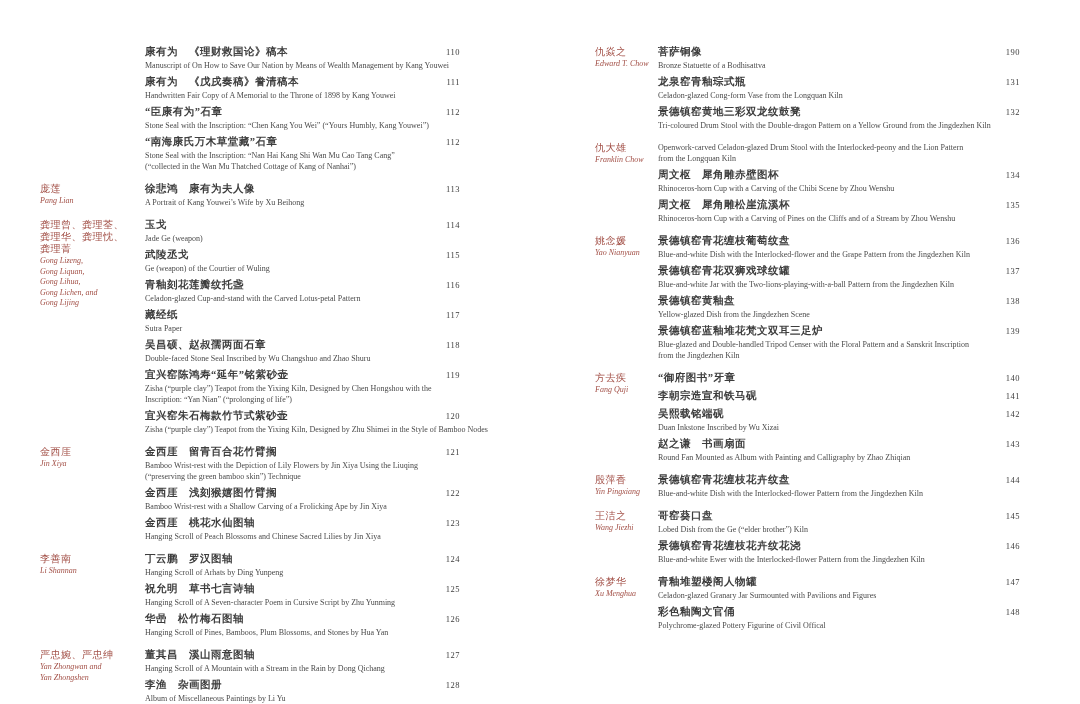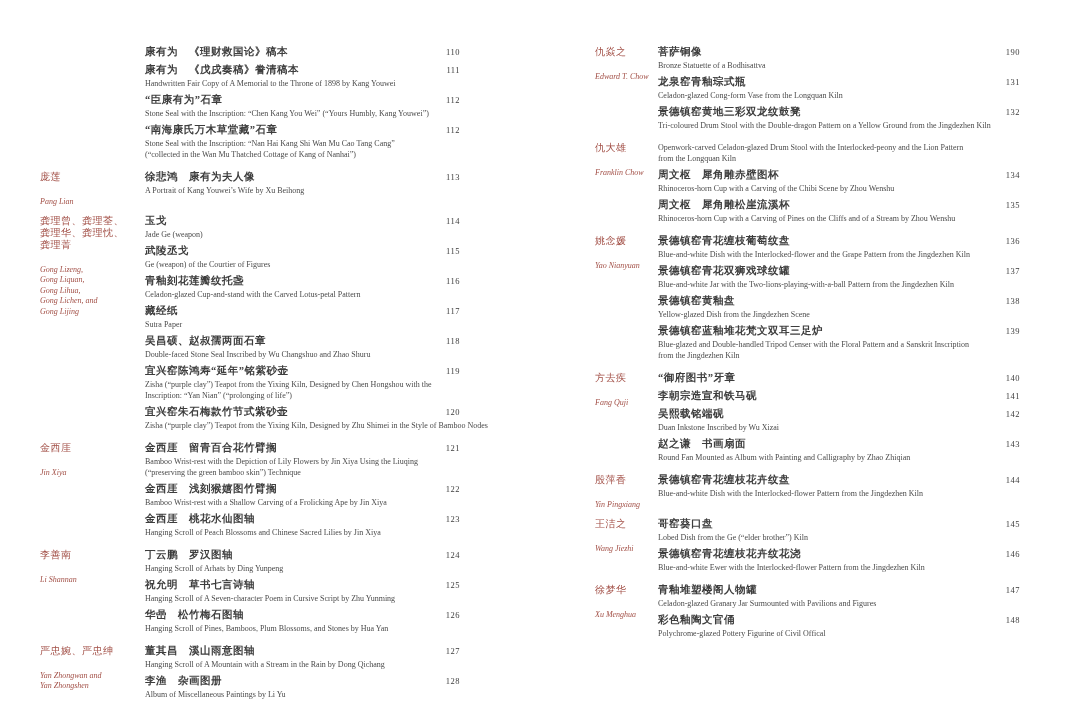--- a/index.html
+++ b/index.html
@@ -42,21 +42,21 @@
     color: var(--donor-red, #a24f46);
     white-space: pre-line;
     letter-spacing: 0.5px;
   }
   .donor-en {
     font-style: italic;
     font-size: 8px;
     line-height: 10.5px;
     color: var(--donor-red, #a24f46);
     white-space: pre-line;
-    margin-top: 14px;
+    margin-top: 1px;
   }
   .entries { flex: none; }
   .entry { margin-bottom: 4px; }
   .entry-head {
     display: flex;
     justify-content: space-between;
     align-items: baseline;
     width: var(--head-w);
   }
   .zh {
@@ -91,20 +91,21 @@
   <div class="columns">
     <section class="column col-left">
         <div class="section">
           <div class="donor"></div>
           <div class="entries">
             <div class="entry">
               <div class="entry-head">
                 <span class="zh">康有为　《理财救国论》稿本</span>
                 <span class="page-num">110</span>
               </div>
+              <div class="en">Manuscript of On How to Save Our Nation by Means of Wealth Management by Kang Youwei</div>
             </div>
             <div class="entry">
               <div class="entry-head">
                 <span class="zh">康有为　《戊戌奏稿》誊清稿本</span>
                 <span class="page-num">111</span>
               </div>
               <div class="en">Handwritten Fair Copy of A Memorial to the Throne of 1898 by Kang Youwei</div>
             </div>
             <div class="entry">
               <div class="entry-head">
@@ -155,21 +156,21 @@
                 <span class="zh">玉戈</span>
                 <span class="page-num">114</span>
               </div>
               <div class="en">Jade Ge (weapon)</div>
             </div>
             <div class="entry">
               <div class="entry-head">
                 <span class="zh">武陵丞戈</span>
                 <span class="page-num">115</span>
               </div>
-              <div class="en">Ge (weapon) of the Courtier of Figures</div>
+              <div class="en">Ge (weapon) of the Courtier of Wuling</div>
             </div>
             <div class="entry">
               <div class="entry-head">
                 <span class="zh">青釉刻花莲瓣纹托盏</span>
                 <span class="page-num">116</span>
               </div>
               <div class="en">Celadon-glazed Cup-and-stand with the Carved Lotus-petal Pattern</div>
             </div>
             <div class="entry">
               <div class="entry-head">

